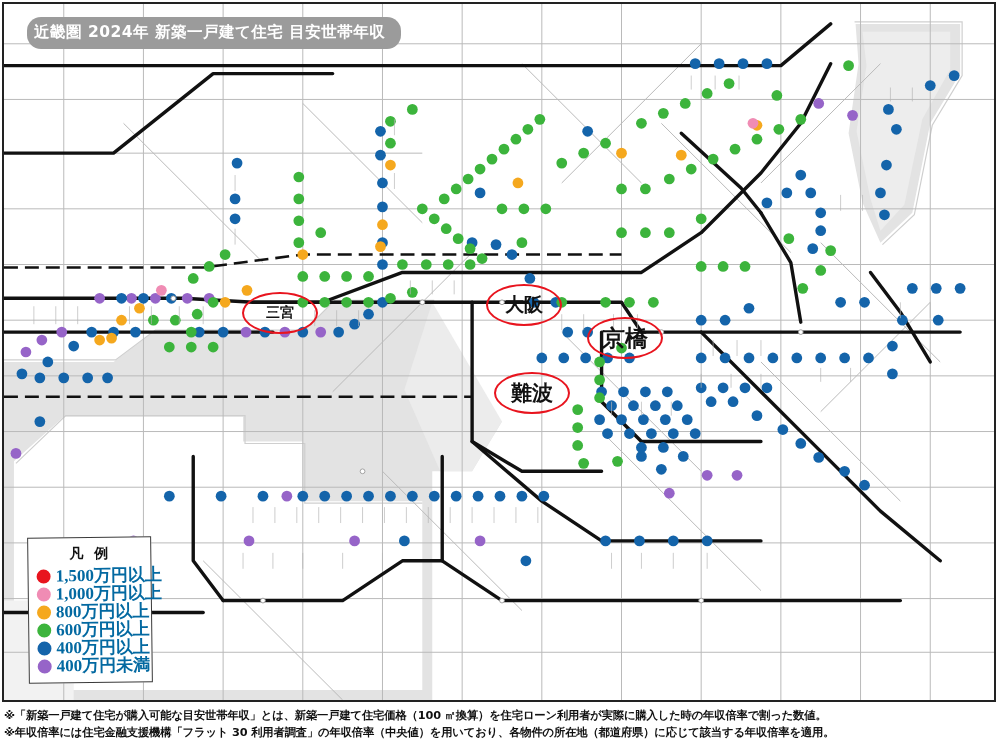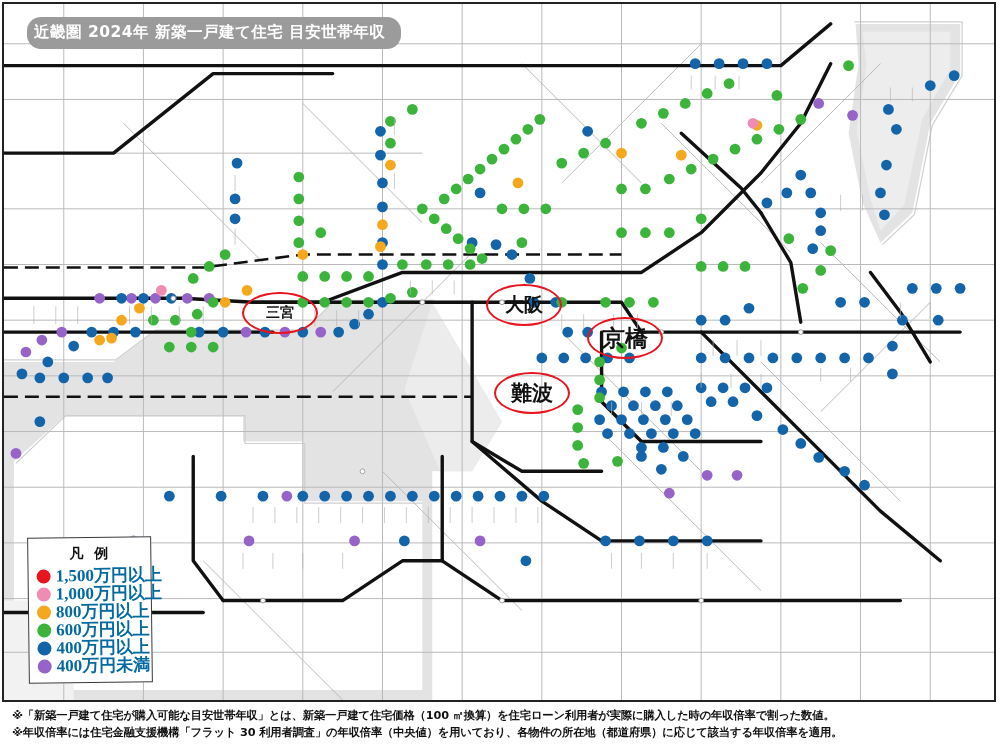--- a/index.html
+++ b/index.html
@@ -68,21 +68,21 @@
     font-weight:bold;color:#111;
     font-family:"DejaVu Sans","Liberation Sans",sans-serif;
     white-space:nowrap;
   }
 
   
   #notes{
     position:absolute;left:4px;top:708px;width:990px;z-index:40;
   }
   #notes p{
-    margin:0 0 2px 8px;font-size:11.3px;font-weight:bold;color:#111;
+    margin:0 0 2px 0;font-size:11.3px;font-weight:bold;color:#111;
     white-space:nowrap;letter-spacing:-0.15px;
     font-family:"DejaVu Sans","Liberation Sans",sans-serif;
   }
 </style>
 </head>
 <body>
 
 <div id="page">
 
   <div id="frame">

